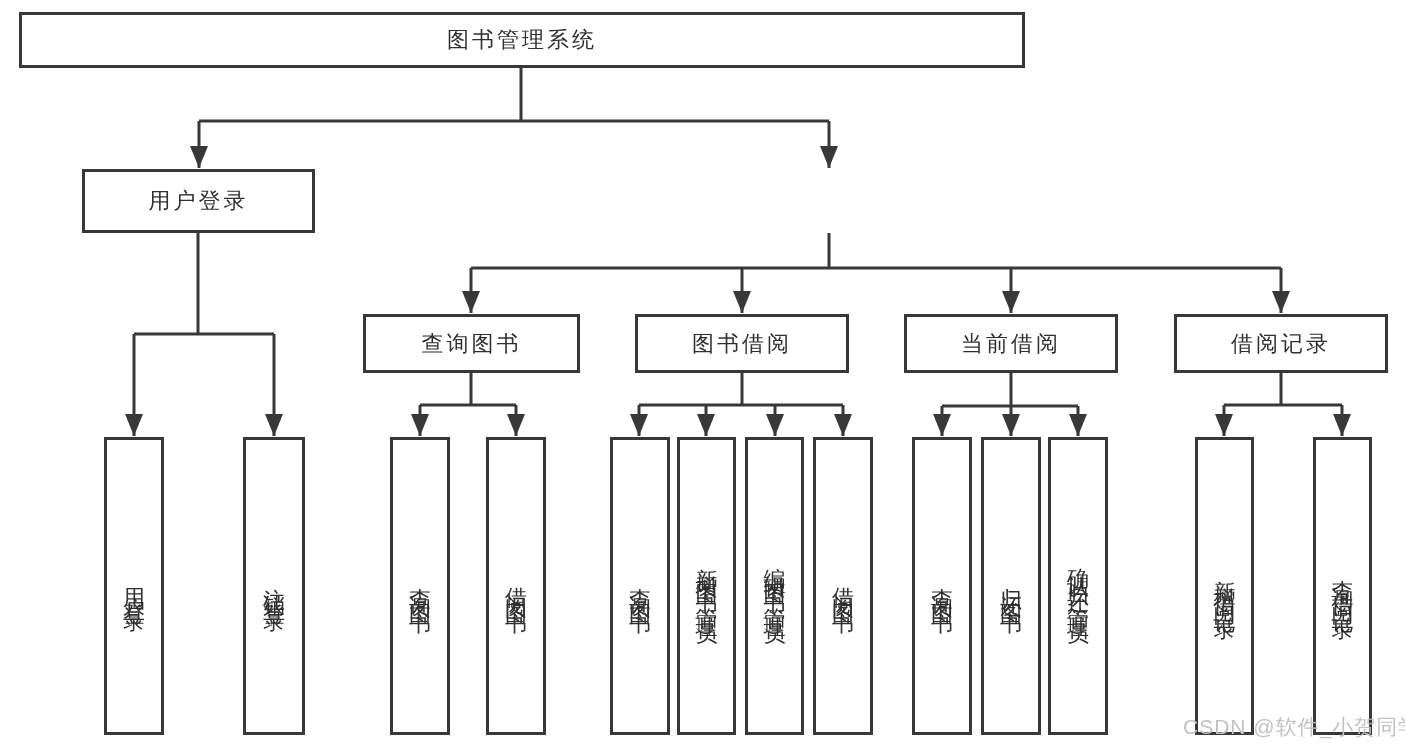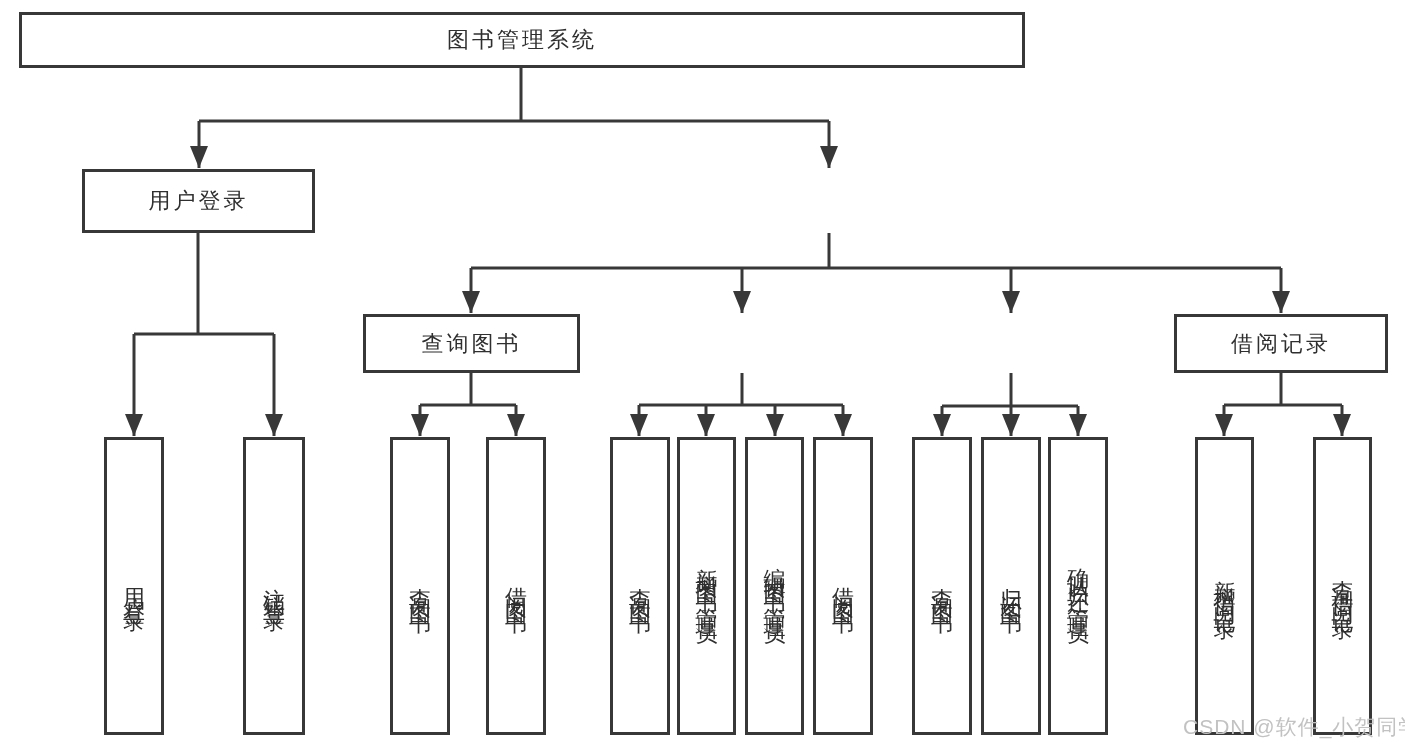--- a/index.html
+++ b/index.html
@@ -84,20 +84,22 @@
       <path d="M1224,405 V436" marker-end="url(#arw)"></path>
       <path d="M1342,405 V436" marker-end="url(#arw)"></path>
     </g>
   </svg>
 
   <div class="box h" style="left:19px;top:12px;width:1006px;height:56px">图书管理系统</div>
 
   <div class="box h" style="left:82px;top:169px;width:233px;height:64px">用户登录</div>
 
   <div class="box h" style="left:363px;top:314px;width:217px;height:59px">查询图书</div>
+  <div class="box h" style="left:635px;top:314px;width:214px;height:59px">图书借阅</div>
+  <div class="box h" style="left:904px;top:314px;width:214px;height:59px">当前借阅</div>
   <div class="box h" style="left:1174px;top:314px;width:214px;height:59px">借阅记录</div>
 
   <div class="box v" style="left:104px;top:437px;width:60px;height:298px">用户登录</div>
   <div class="box v" style="left:243px;top:437px;width:62px;height:298px">注销登录</div>
 
   <div class="box v" style="left:390px;top:437px;width:60px;height:298px">查询图书</div>
   <div class="box v" style="left:486px;top:437px;width:60px;height:298px">借阅图书</div>
 
   <div class="box v" style="left:610px;top:437px;width:60px;height:298px">查询图书</div>
   <div class="box v" style="left:677px;top:437px;width:59px;height:298px">新增图书（管理员）</div>

